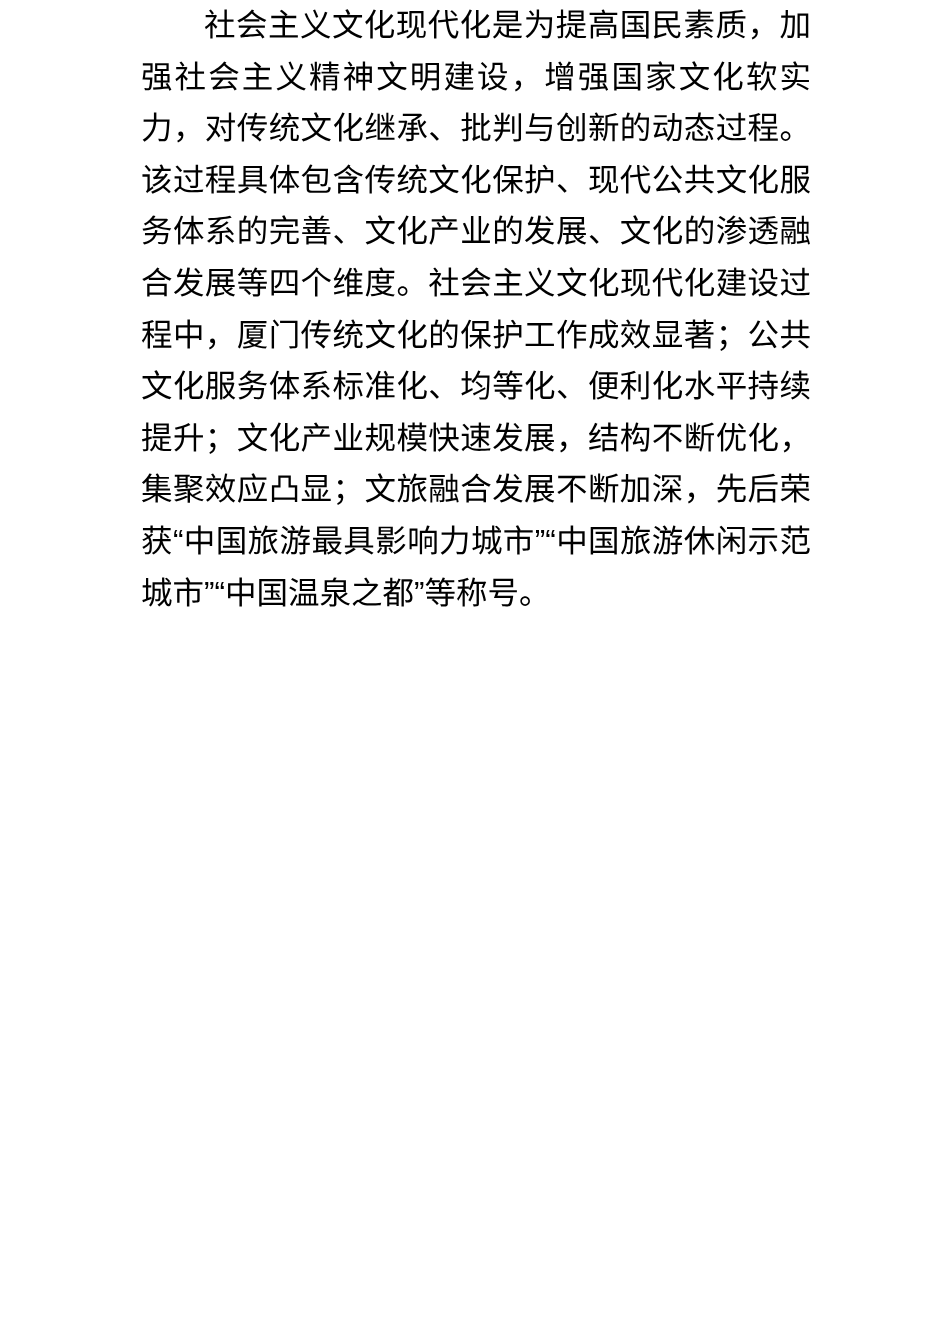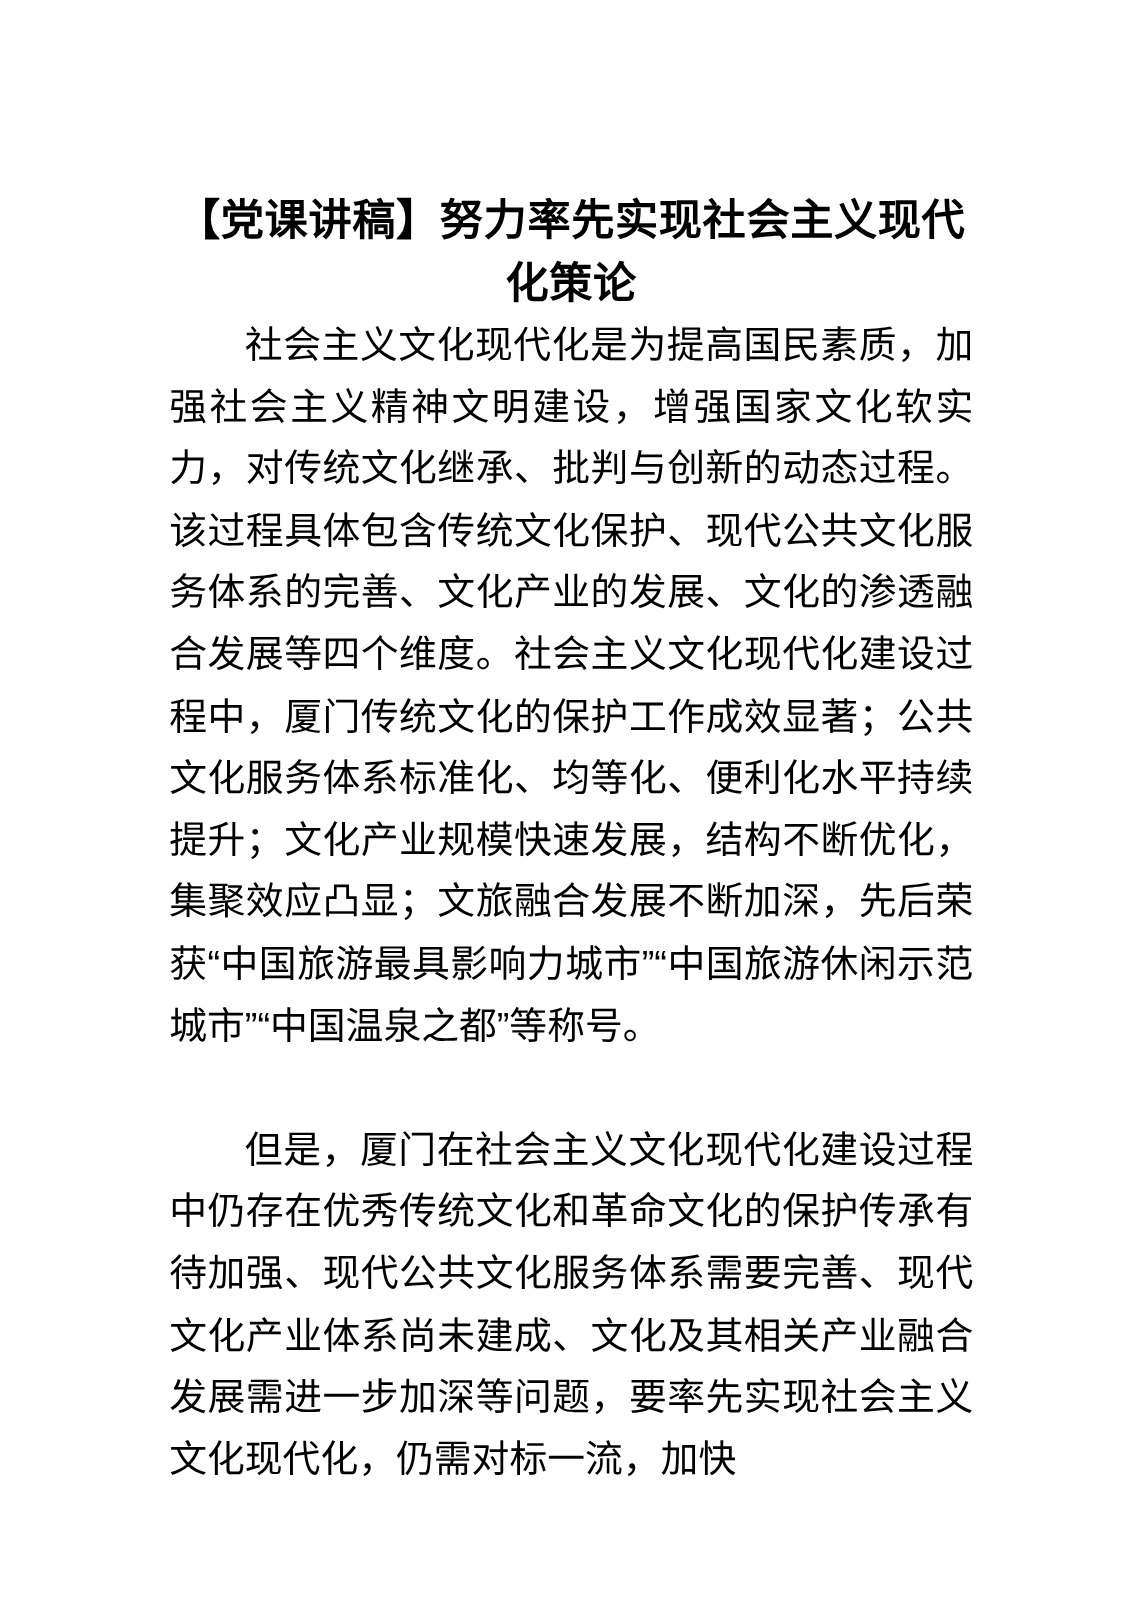--- a/index.html
+++ b/index.html
@@ -60,21 +60,19 @@
   .para + .para {
     margin-top: 51.6px;
   }
 </style>
 </head>
 <body>
 
 <div class="page">
   <div class="content">
 
-    <h1 class="doc-title">【党课讲稿】努力率先实现社会主义现代化策论</h1>
 
     <div class="body-block">
       <p class="para">社会主义文化现代化是为提高国民素质，加强社会主义精神文明建设，增强国家文化软实力，对传统文化继承、批判与创新的动态过程。该过程具体包含传统文化保护、现代公共文化服务体系的完善、文化产业的发展、文化的渗透融合发展等四个维度。社会主义文化现代化建设过程中，厦门传统文化的保护工作成效显著；公共文化服务体系标准化、均等化、便利化水平持续提升；文化产业规模快速发展，结构不断优化，集聚效应凸显；文旅融合发展不断加深，先后荣获“中国旅游最具影响力城市”“中国旅游休闲示范城市”“中国温泉之都”等称号。</p>
-      <p class="para">但是，厦门在社会主义文化现代化建设过程中仍存在优秀传统文化和革命文化的保护传承有待加强、现代公共文化服务体系需要完善、现代文化产业体系尚未建成、文化及其相关产业融合发展需进一步加深等问题，要率先实现社会主义文化现代化，仍需对标一流，加快</p>
     </div>
 
   </div>
 </div>
 
 </body></html>

